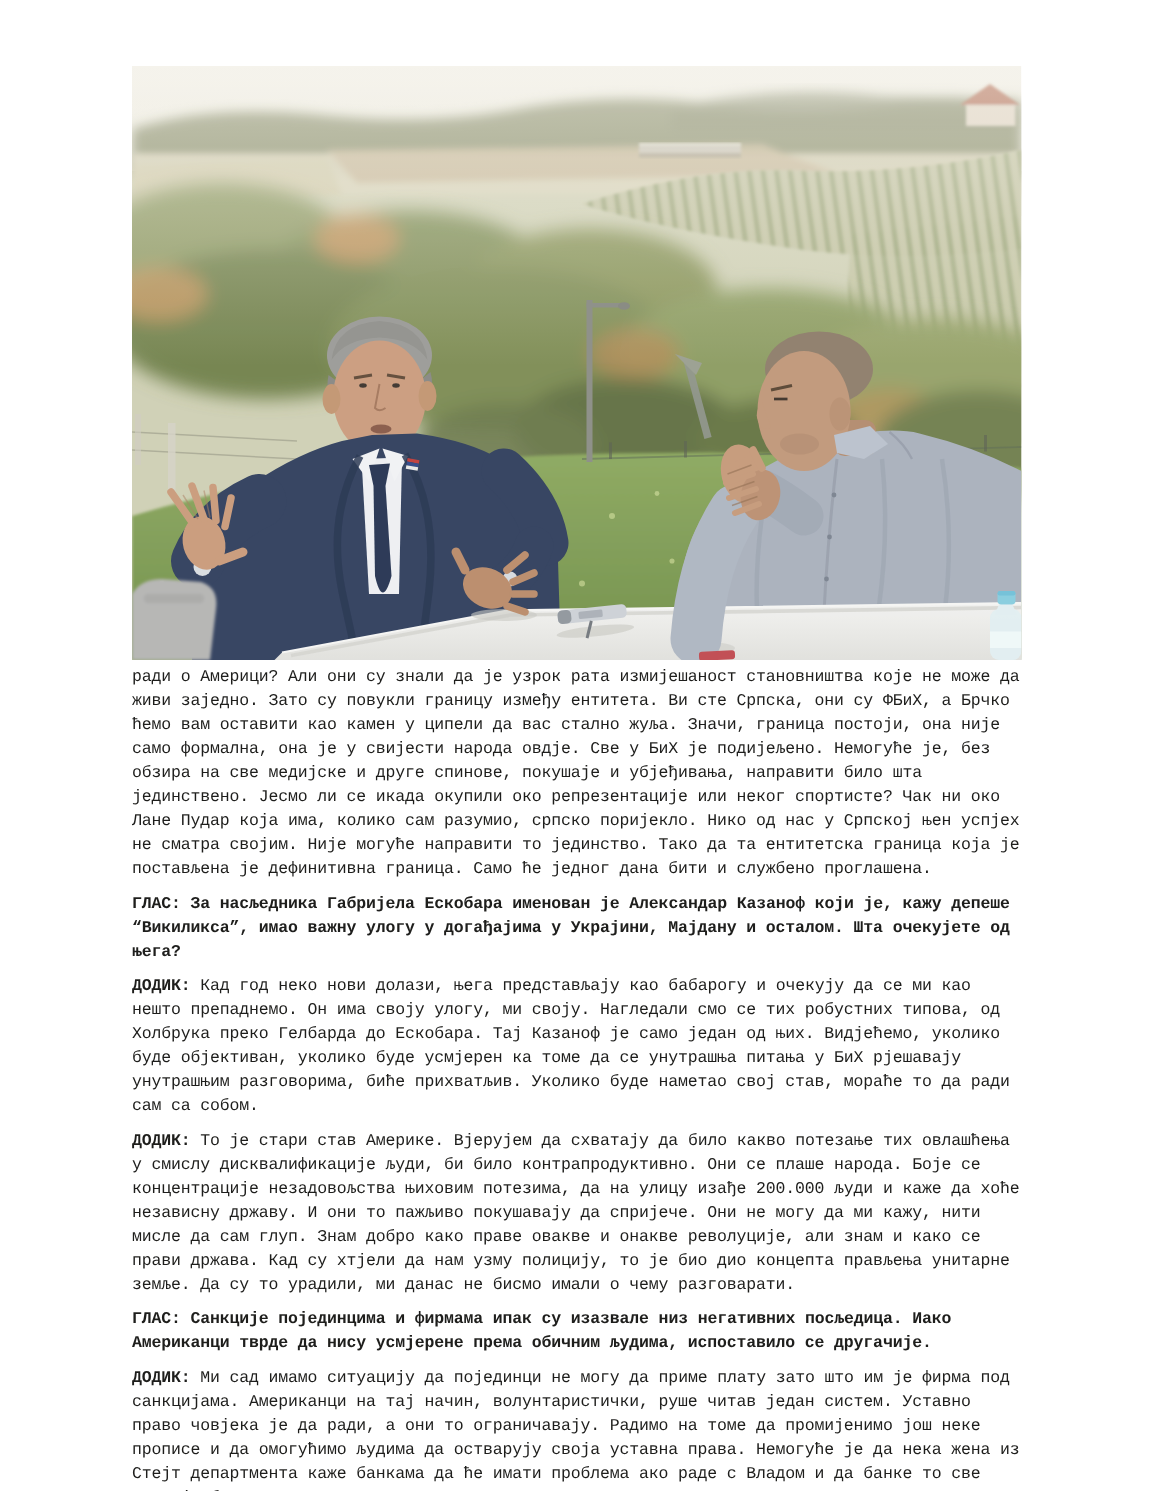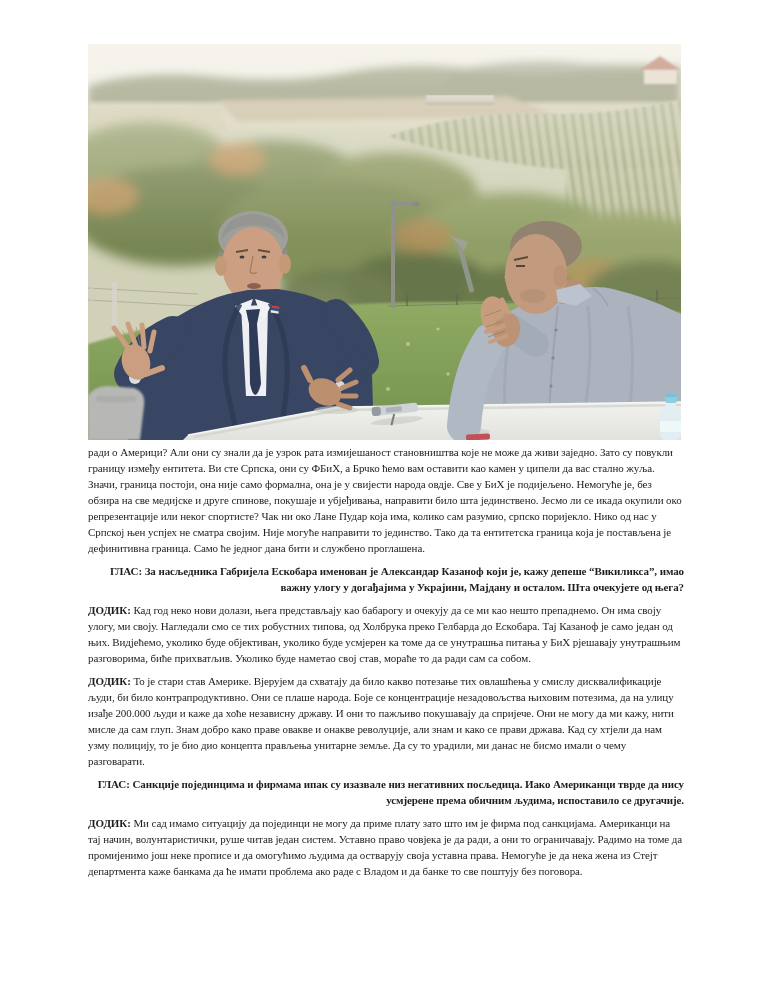--- a/index.html
+++ b/index.html
@@ -1,30 +1,30 @@
 <!DOCTYPE html>
 <html><head>
 <meta charset="utf-8">
 <style>
   html,body{margin:0;padding:0;background:#ffffff;}
   .page{
     position:relative;width:768px;height:994px;background:#ffffff;overflow:hidden;
-    font-family:Liberation Serif, serif;color:#1e1e1c;
+    font-family:Liberation Mono, monospace;color:#1e1e1c;
   }
   .photo{
     position:absolute;left:88px;top:44px;width:593px;height:396px;overflow:hidden;
   }
   .photo svg{display:block;width:593px;height:396px;}
   .article{
     position:absolute;left:88px;top:444px;width:596px;
     font-size:11px;line-height:16px;letter-spacing:-0.1px;text-align:left;
   }
   .article p{margin:0 0 7px 0;}
   .speaker{font-weight:700;}
-  .question{font-weight:700;text-align:right;}
+  .question{font-weight:700;}
 </style>
 </head>
 <body>
 
 <div class="page">
 
   <div class="photo">
     <svg viewBox="0 0 593 396" role="img">
       <defs>
         <clipPath id="pc">

